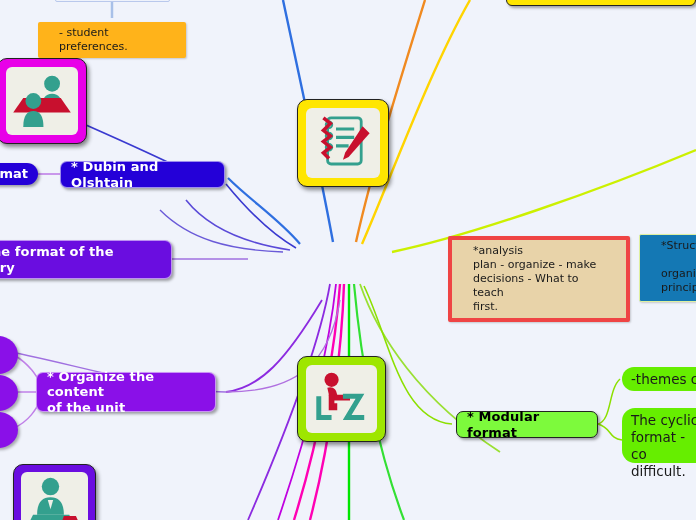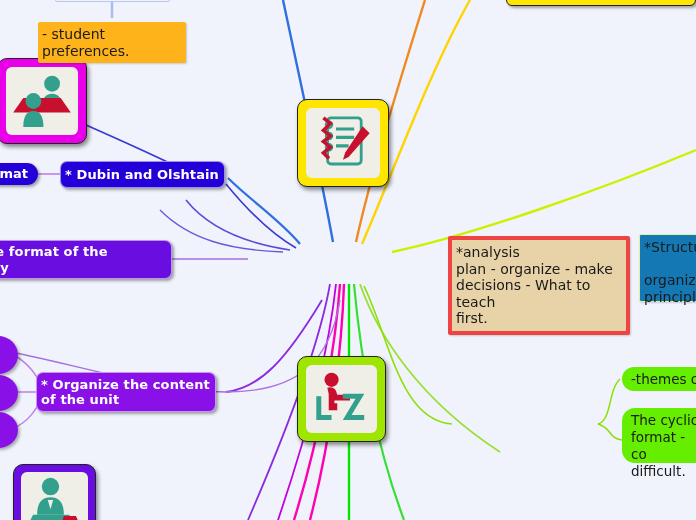--- a/index.html
+++ b/index.html
@@ -36,21 +36,21 @@
     line-height: 1.18;
   }
   
   .nd-bold {
     border-radius: 7px;
     border: 1px solid rgba(255,255,255,0.55);
     font-weight: bold;
     color: #ffffff;
     display: flex;
     align-items: center;
-    padding: 5px 4px;
+    padding: 5px 10px;
     font-size: 13px;
     letter-spacing: 0.1px;
   }
   .nd-bold.small {
     font-size: 11.5px;
   }
   
   .nd-pill {
     border-radius: 14px;
     font-weight: bold;
@@ -58,22 +58,22 @@
     display: flex;
     align-items: center;
     padding: 4px 10px;
     font-size: 13px;
   }
   
   .nd-plain {
     border-radius: 2px;
     color: #1a1a1a;
     display: block;
-    padding: 4px 4px;
-    font-size: 14px;
+    padding: 4px 21px;
+    font-size: 11px;
     font-weight: normal;
     box-shadow: 1px 1px 2px rgba(0,0,0,0.18);
   }
   .nd-round-plain {
     border-radius: 13px;
     color: #1a1a1a;
     display: block;
     padding: 4px 9px;
     font-size: 13.5px;
     font-weight: normal;
@@ -257,20 +257,23 @@
 
 organizin
 principle</span>
   </div>
 
   <div class="node nd-bold" style="left:36px; top:372px; width:180px; height:40px; background:#8a10e8;">
     <span class="node-text">* Organize the content
 of the unit</span>
   </div>
 
+  <div class="node nd-bold" style="left:456px; top:411px; width:142px; height:27px; background:#7dfa3c; color:#000; border:1px solid #222;">
+    <span class="node-text">* Modular format</span>
+  </div>
 
   <div class="node nd-round-plain" style="left:622px; top:367px; width:86px; height:24px; background:#66ee00; box-shadow:none;">
     <span class="node-text">-themes c</span>
   </div>
 
   <div class="node nd-round-plain" style="left:622px; top:408px; width:86px; height:55px; background:#66ee00; box-shadow:none;">
     <span class="node-text">The cyclic
 format -co
 difficult.</span>
   </div>

